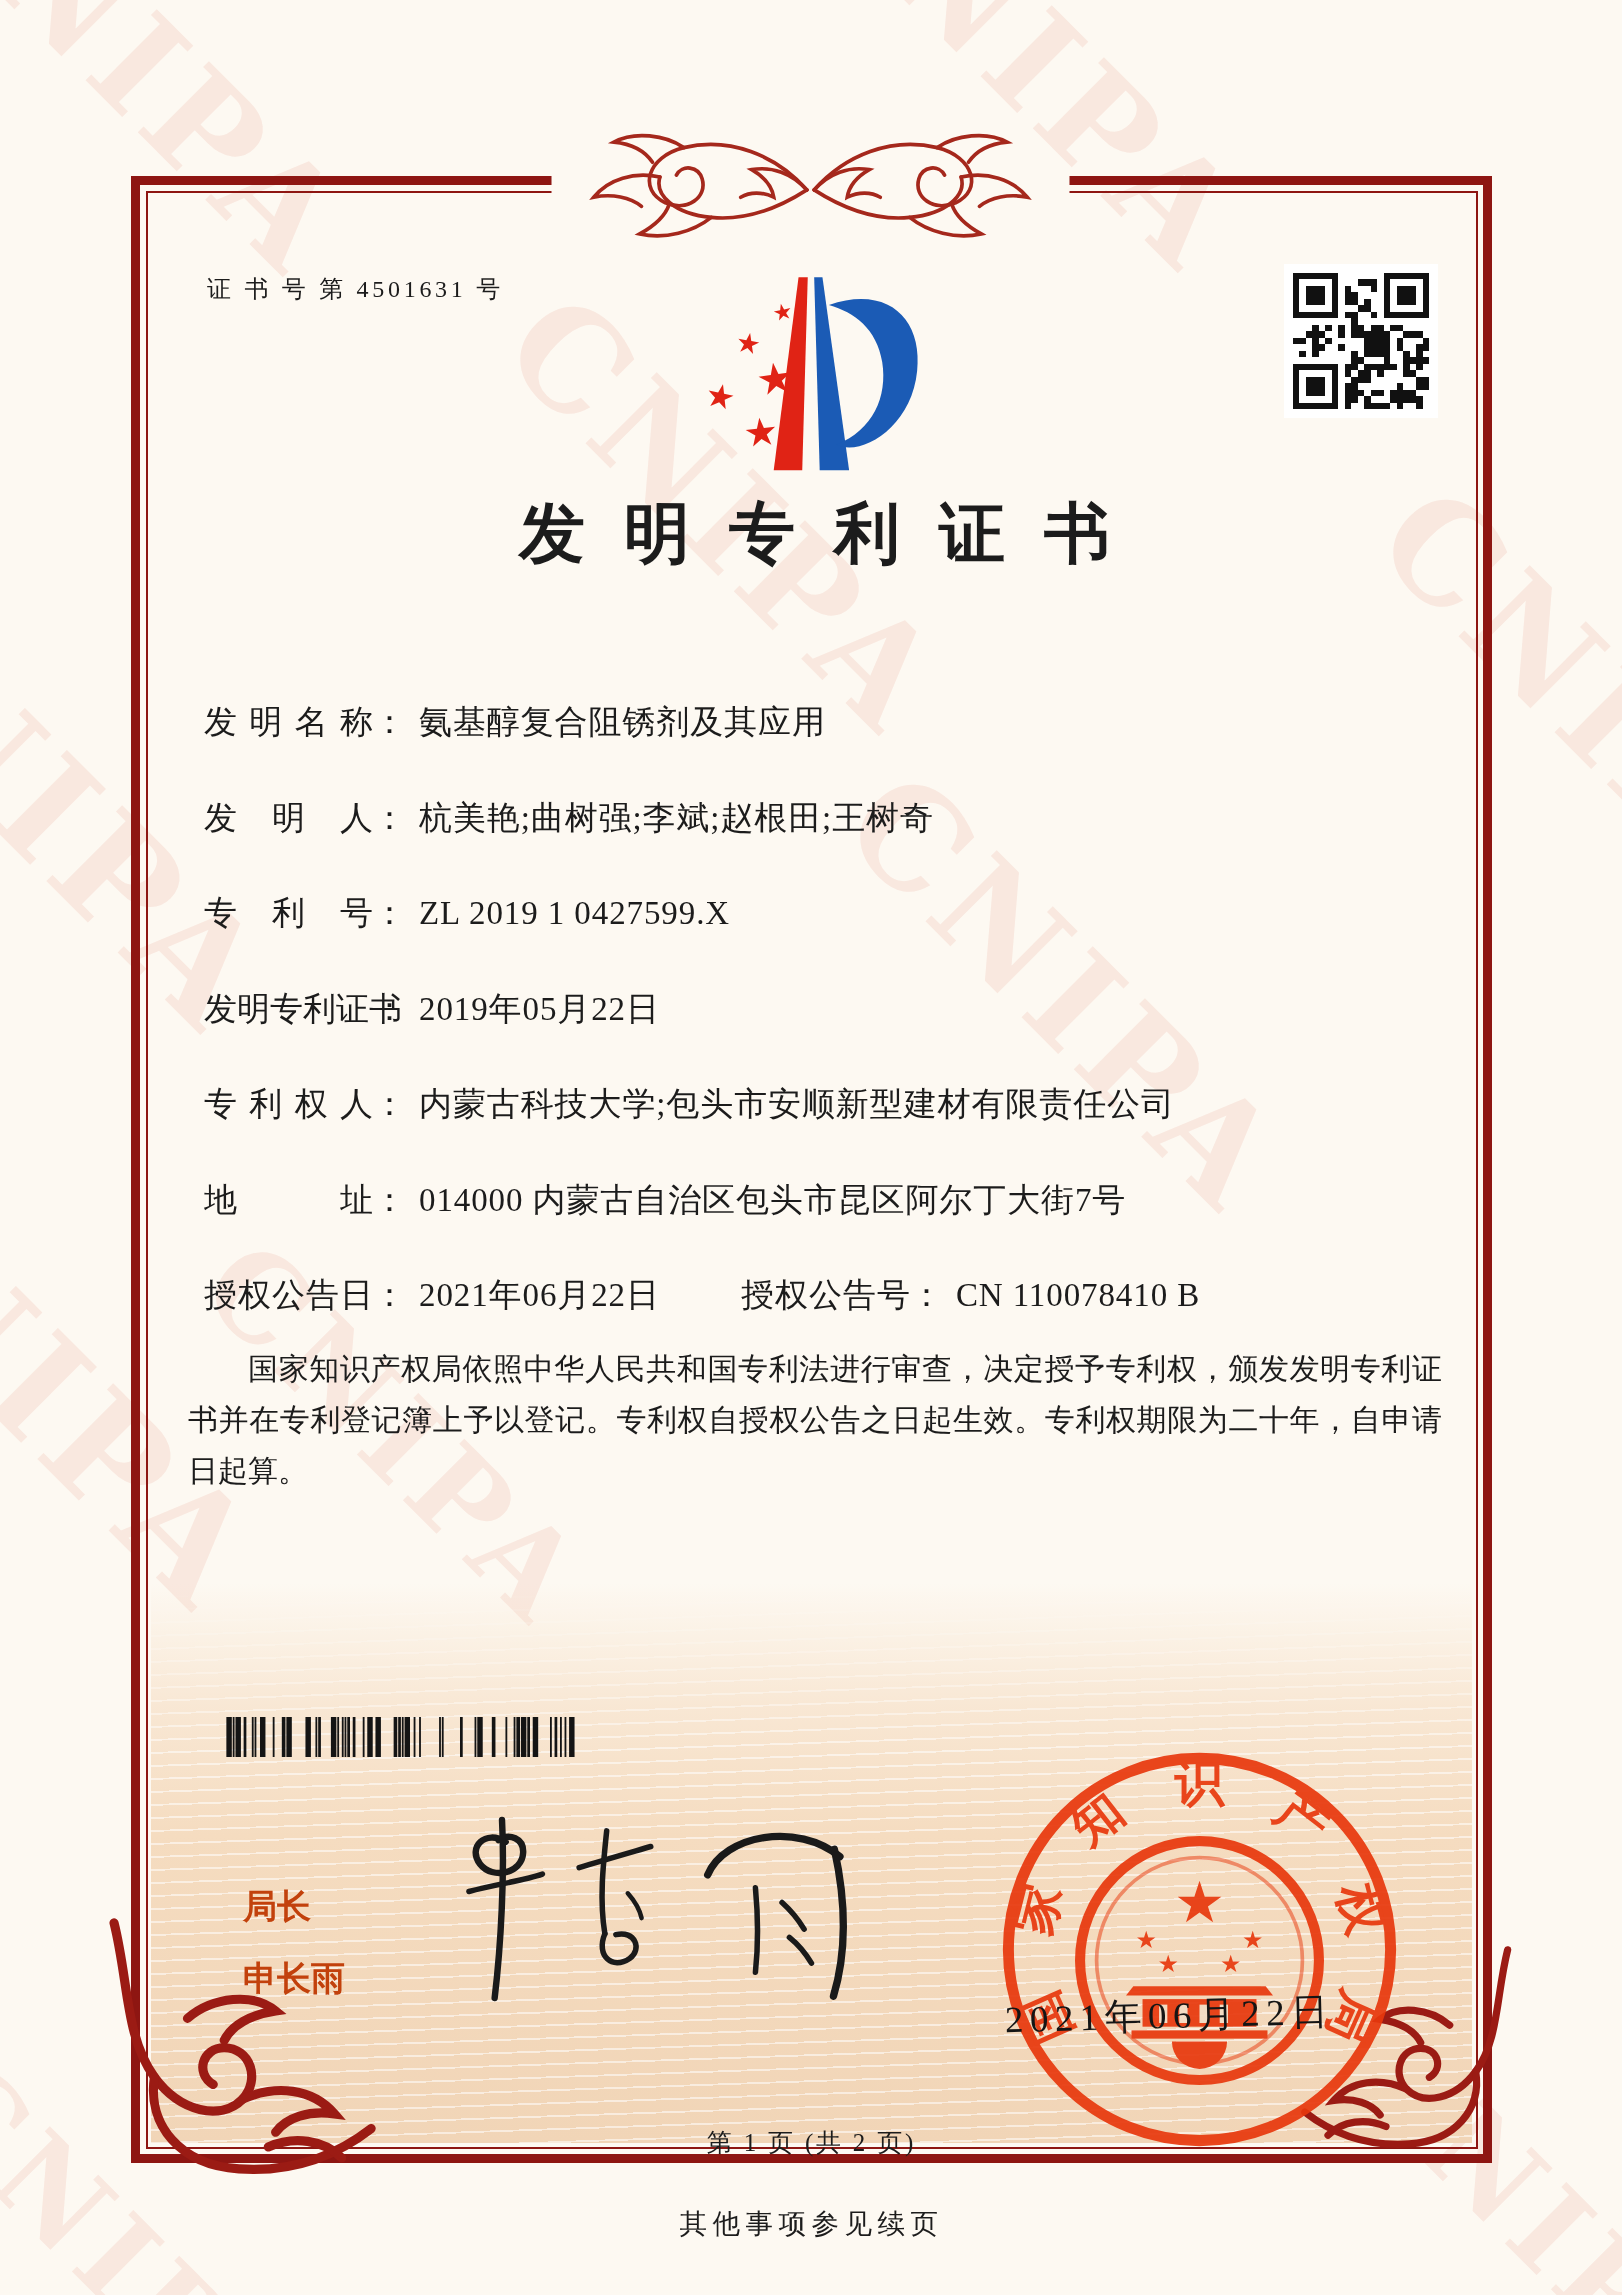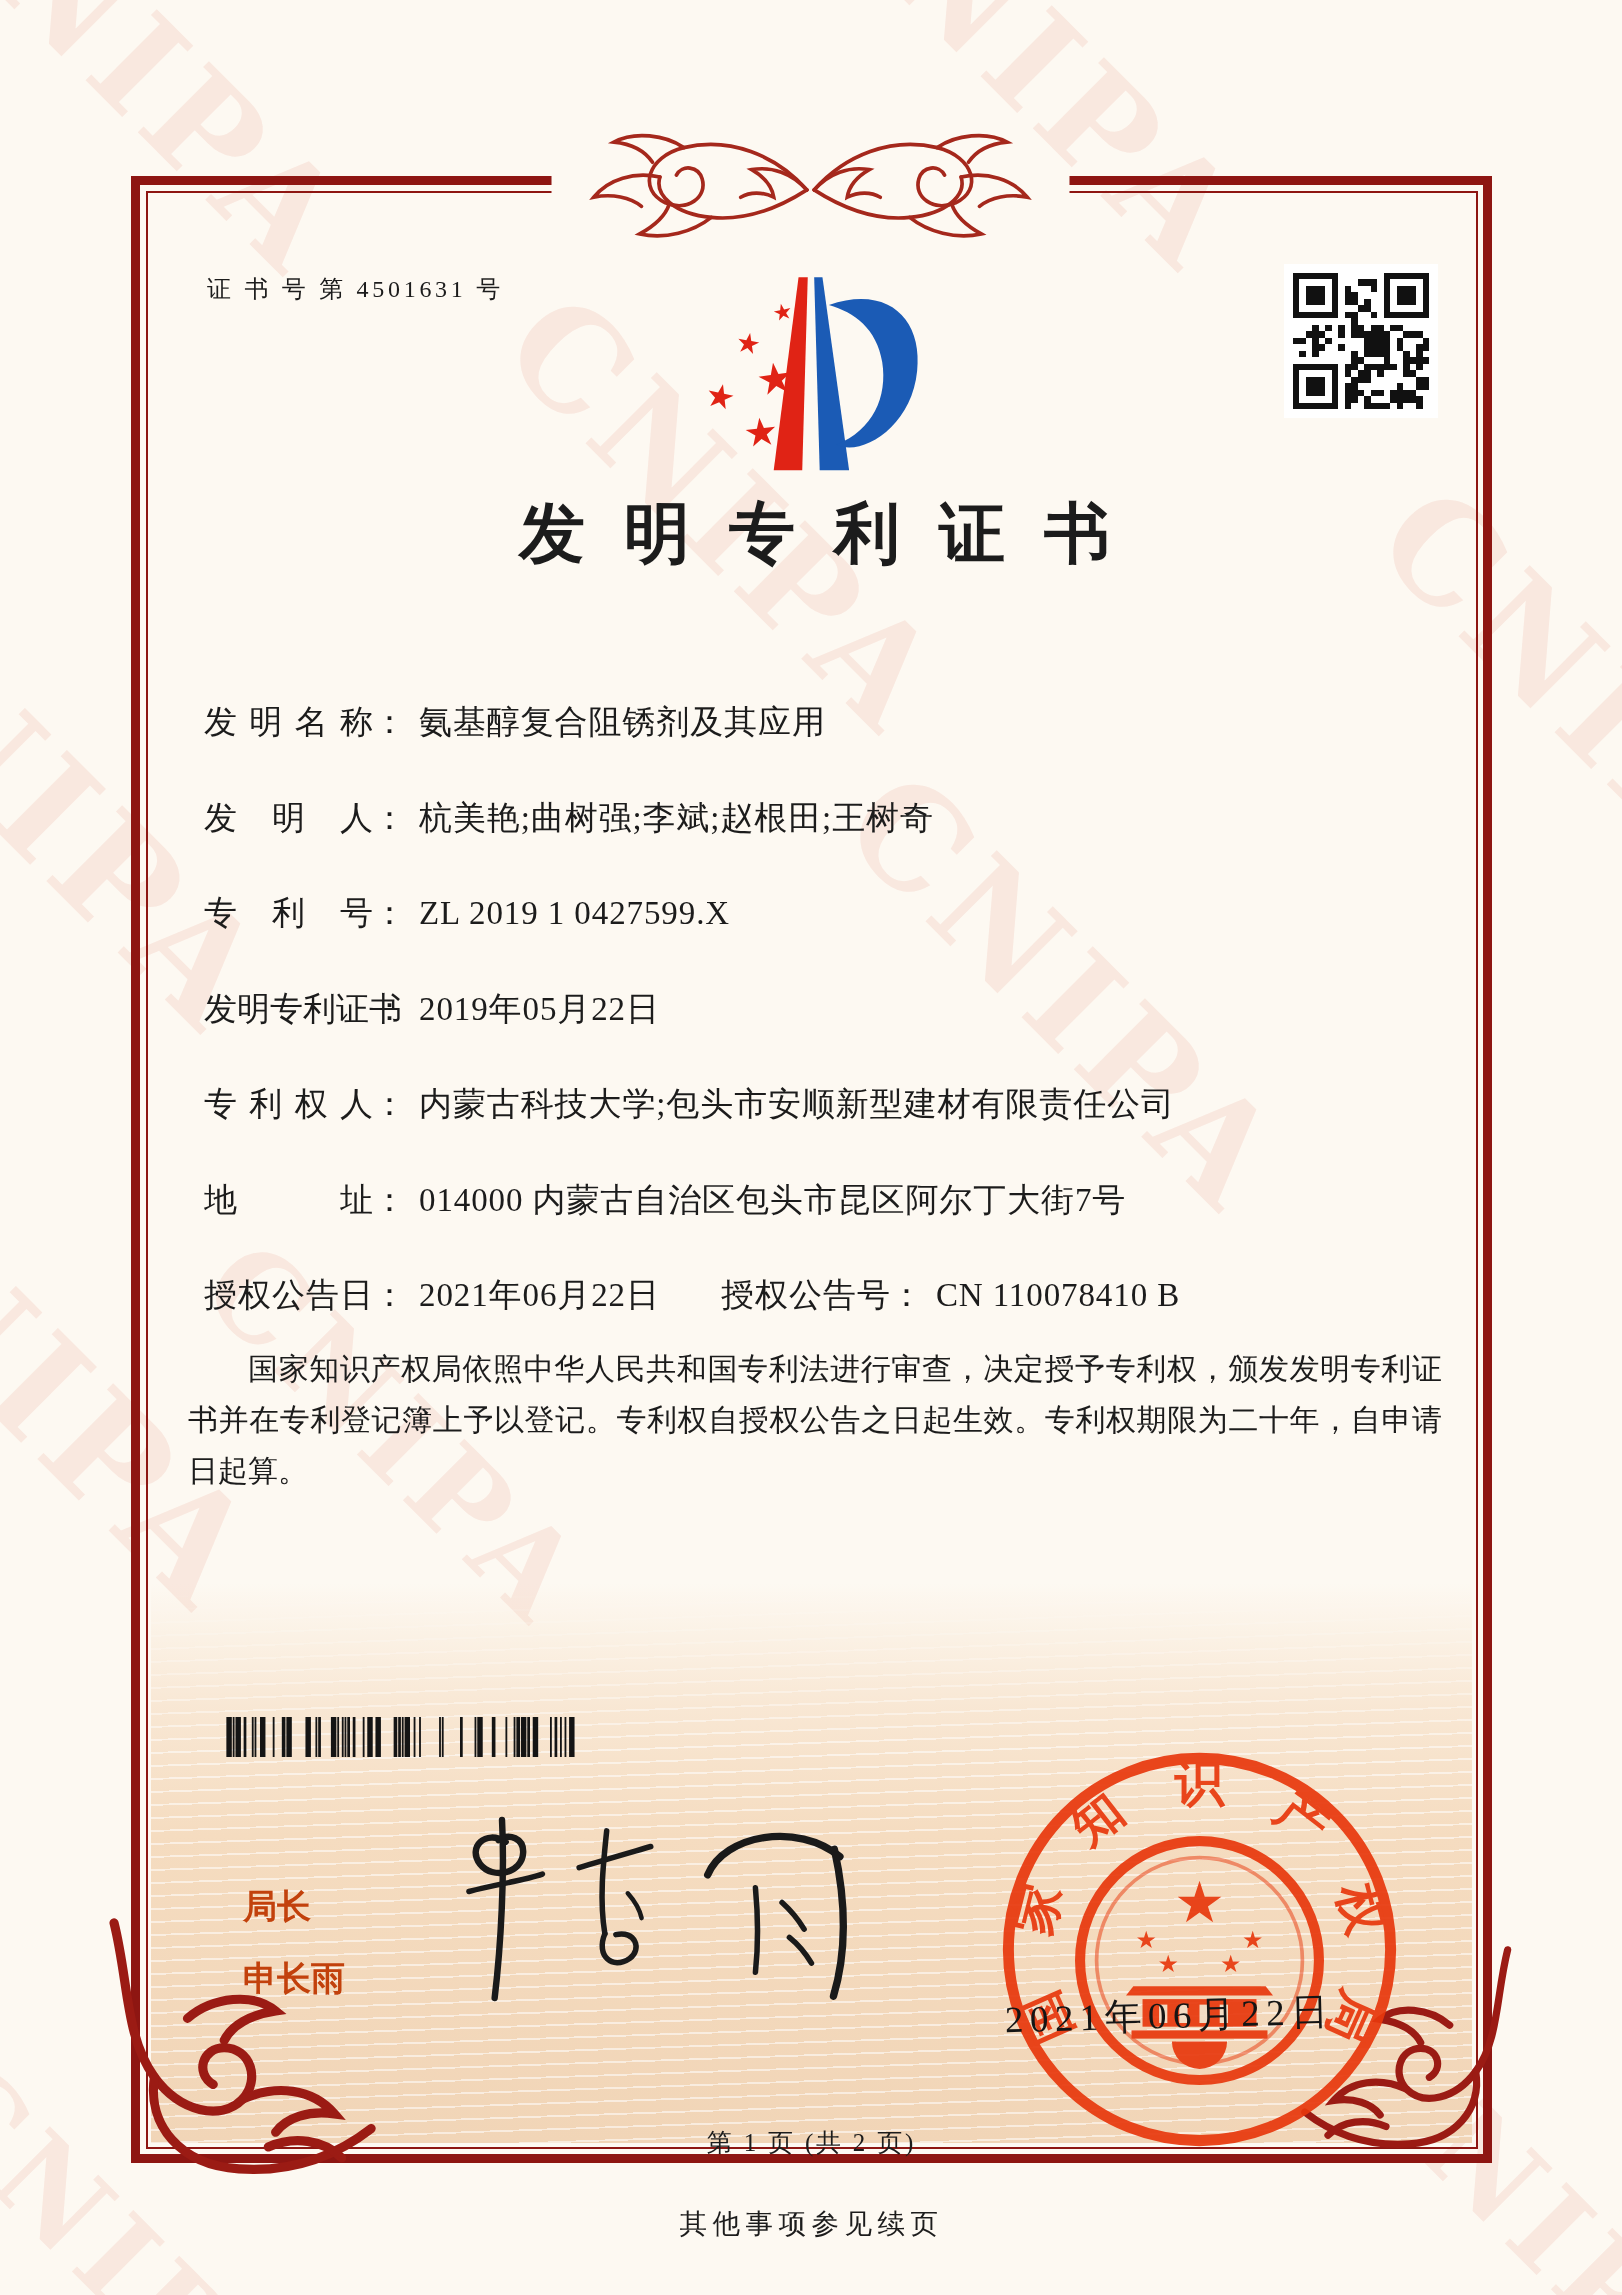--- a/index.html
+++ b/index.html
@@ -65,21 +65,21 @@
   
   .fields{position:absolute;left:204px;top:700px;width:1221px;font-size:33px;}
   .frow{position:absolute;left:0;white-space:nowrap;}
   .flabel{
     display:inline-block;width:169px;
     text-align:justify;text-align-last:justify;
     vertical-align:top;
   }
   .fcolon{display:inline-block;margin-right:13px;}
   .fvalue{letter-spacing:0.9px;text-align:center;}
-  .pair2{margin-left:61px;}
+  .pair2{margin-left:81px;}
   
   .paras{
     position:absolute;left:188px;top:1343px;width:1254px;
     font-size:30px;line-height:51px;text-align:justify;
   }
   .paras p{margin:0;text-indent:2em;}
   
   .barcode{position:absolute;left:220px;top:1717px;width:360px;height:40px;}
   .signer{position:absolute;left:243px;top:1870px;
     font-family:"Liberation Sans","DejaVu Sans",sans-serif;

